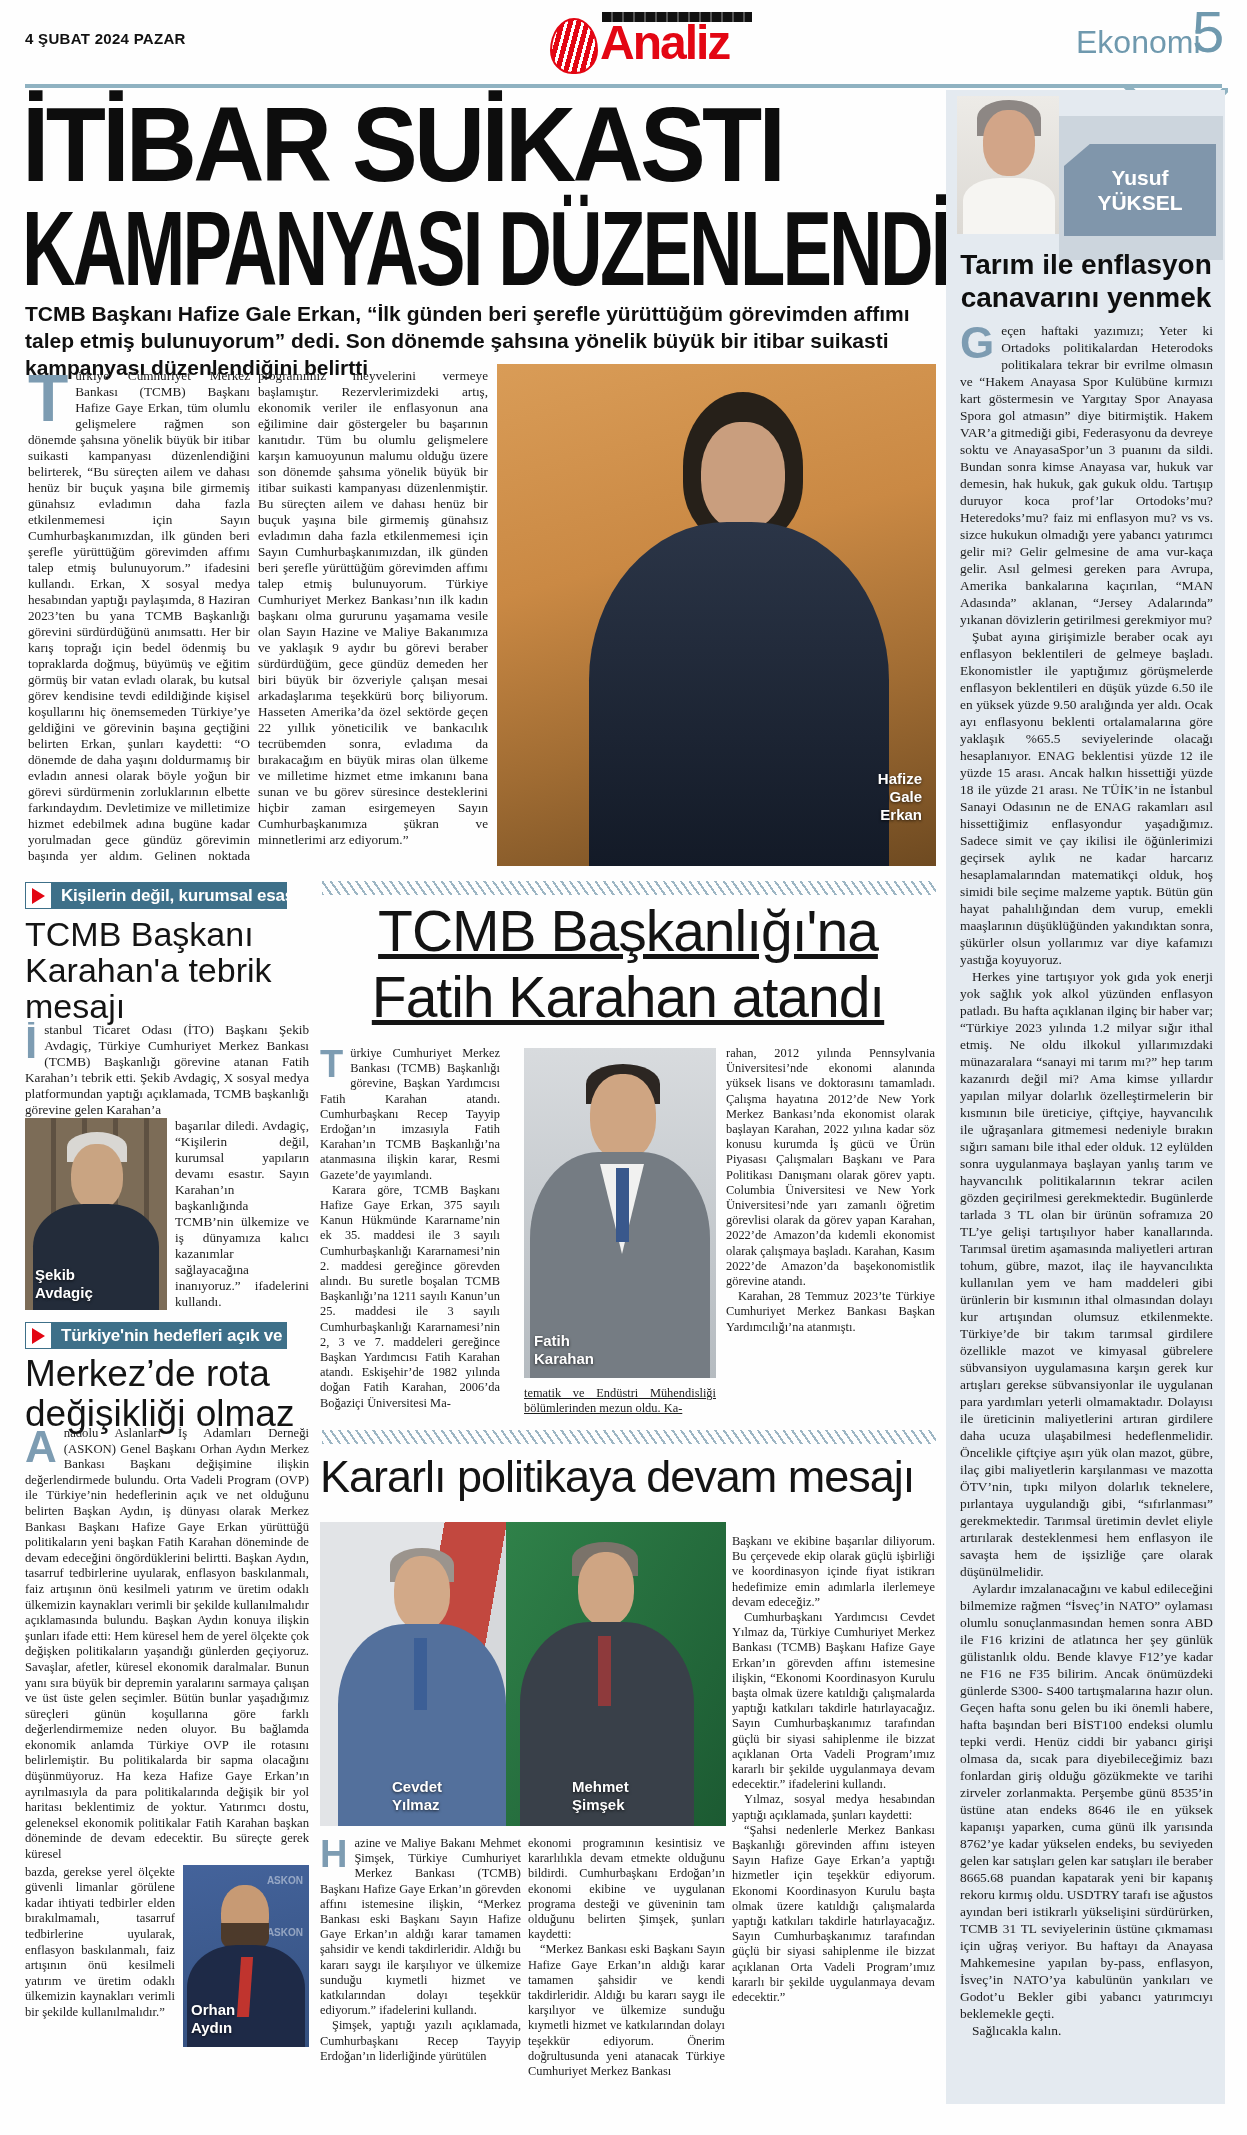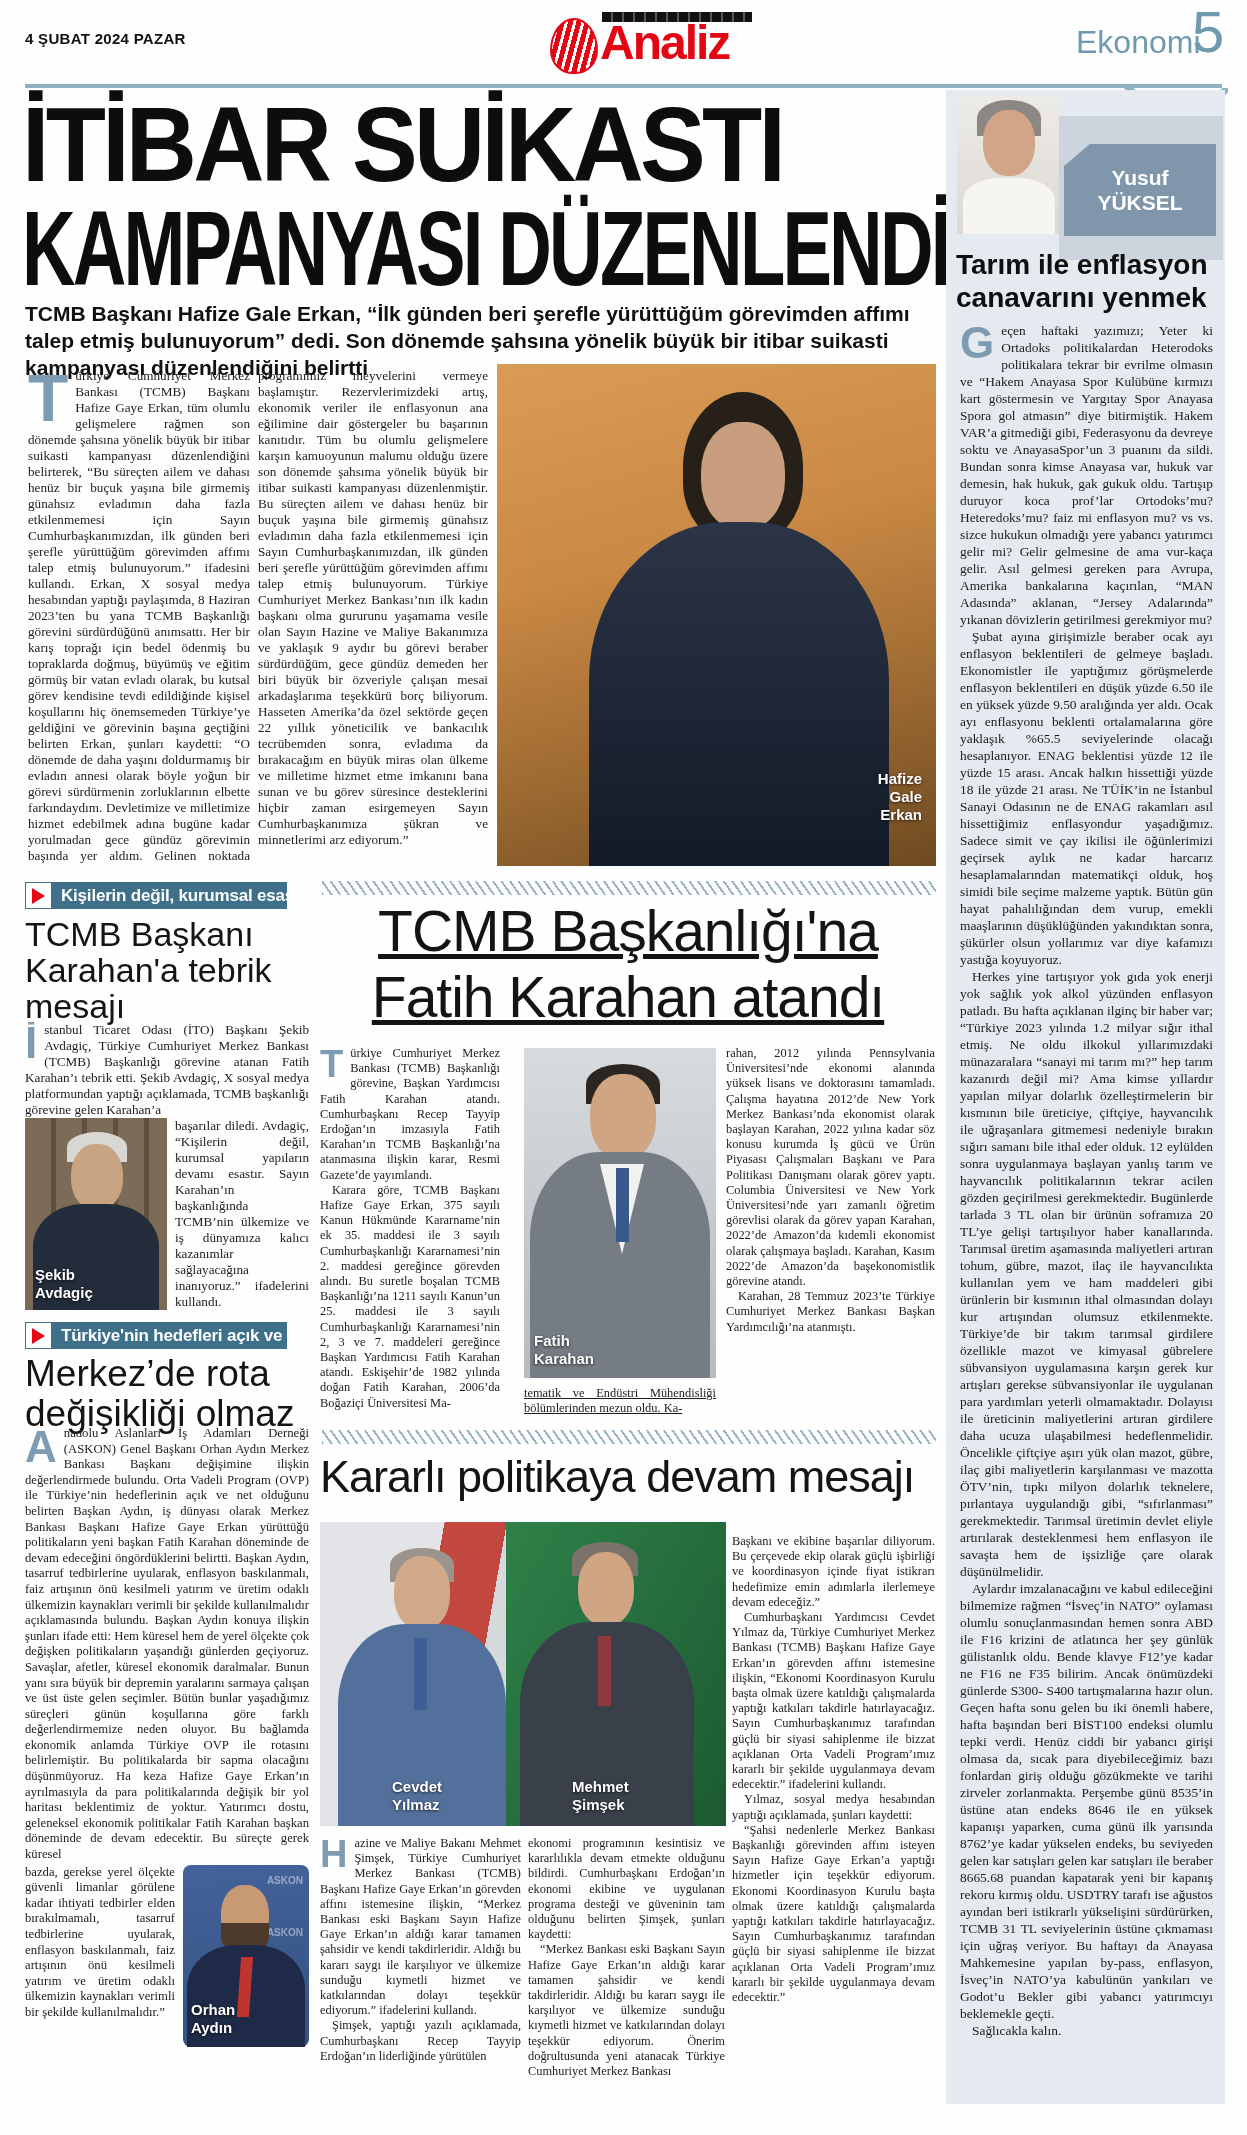--- a/index.html
+++ b/index.html
@@ -60,21 +60,21 @@
   .tebrik-body{left:25px;top:1022px;width:284px;height:298px;}
   .row{display:flex;}
   .sekib-photo{position:relative;width:142px;height:192px;flex:0 0 142px;margin-right:8px;
        background:repeating-linear-gradient(90deg,#7c6c57 0 26px,#5e5142 26px 31px);}
   .sk-face{left:46px;top:26px;width:52px;height:66px;background:#c9a482;border-radius:46%;}
   .sk-hair{left:42px;top:14px;width:60px;height:30px;background:#d9d7d3;border-radius:50% 50% 0 0;}
   .sk-torso{left:8px;top:86px;width:126px;height:106px;background:#232c3a;border-radius:40% 40% 0 0;}
   .rota-h{left:25px;top:1354px;width:300px;font-size:37px;line-height:40px;}
   .rota-body{left:25px;top:1426px;width:284px;height:688px;}
   .orhan-photo{position:relative;width:126px;height:182px;flex:0 0 126px;margin-left:8px;
-       background:linear-gradient(170deg,#44639b,#34507f);border-radius:8px;}
+       background:linear-gradient(170deg,#44639b,#34507f);}
   .wm{position:absolute;color:rgba(255,255,255,.45);font:bold 10px/12px "Liberation Sans",sans-serif;}
   .or-face{left:38px;top:20px;width:48px;height:62px;background:#c79a74;border-radius:46%;}
   .or-beard{left:38px;top:58px;width:48px;height:30px;background:#4d3a2b;border-radius:0 0 50% 50%;}
   .or-torso{left:4px;top:80px;width:118px;height:102px;background:#1e2a47;border-radius:42% 42% 0 0;}
   .or-tie{left:56px;top:92px;width:12px;height:60px;background:#c0342e;transform:skewX(-4deg);}
   
   .hatch{background:repeating-linear-gradient(55deg,#9cb5c3 0 2px,rgba(0,0,0,0) 2px 7px);height:14px;}
   .hatch1{left:322px;top:881px;width:614px;}
   .hatch2{left:322px;top:1430px;width:614px;}
   .k-h{left:320px;top:898px;width:616px;font-size:57px;line-height:66px;text-align:center;letter-spacing:-1px;text-decoration:underline;}
@@ -107,21 +107,21 @@
   
   .panel{left:946px;top:90px;width:279px;height:2014px;background:#e4eaf0;}
   .y-photo{left:957px;top:96px;width:102px;height:138px;background:linear-gradient(#edebe7,#dcd9d4);}
   .yy-hair{left:20px;top:4px;width:64px;height:36px;background:#8d8784;border-radius:50% 50% 0 0;}
   .yy-face{left:26px;top:14px;width:52px;height:66px;background:#d2a588;border-radius:46%;}
   .yy-torso{left:6px;top:82px;width:92px;height:56px;background:#f6f5f2;border-radius:40% 40% 0 0;}
   .plate-back{left:1059px;top:116px;width:164px;height:144px;background:#ccd5dd;}
   .plate{left:1064px;top:144px;width:152px;height:92px;background:#8096ab;display:flex;flex-direction:column;
        align-items:center;justify-content:center;clip-path:polygon(17% 0,100% 0,100% 100%,0 100%,0 24%);}
   .plate span{color:#fff;font:bold 21px/25px "Liberation Sans",sans-serif;}
-  .col-title{left:956px;top:248px;width:260px;font:bold 28px/33px "Liberation Sans",sans-serif;color:#0f0f0f;}
+  .col-title{left:956px;top:248px;width:260px;text-align:center;font:bold 28px/33px "Liberation Sans",sans-serif;color:#0f0f0f;}
   .rail-text{left:960px;top:322px;width:253px;height:1772px;font-size:13.4px;line-height:17px;}
 </style>
 </head>
 <body>
 
 <div class="page">
 
   <div class="abs date">4 ŞUBAT 2024 PAZAR</div>
 
   <div class="abs logo">

